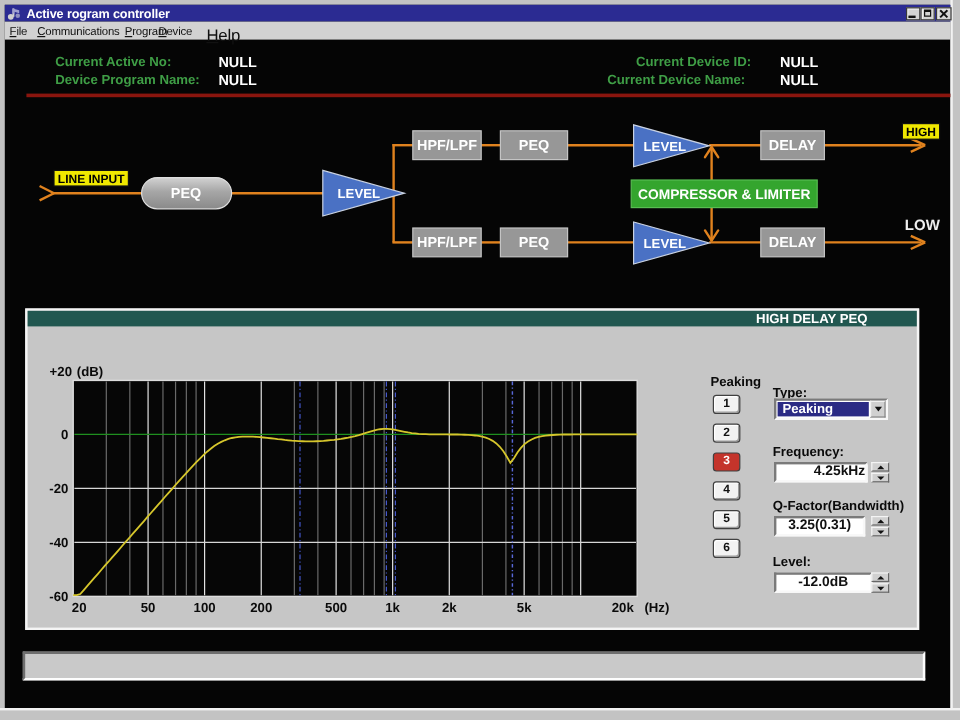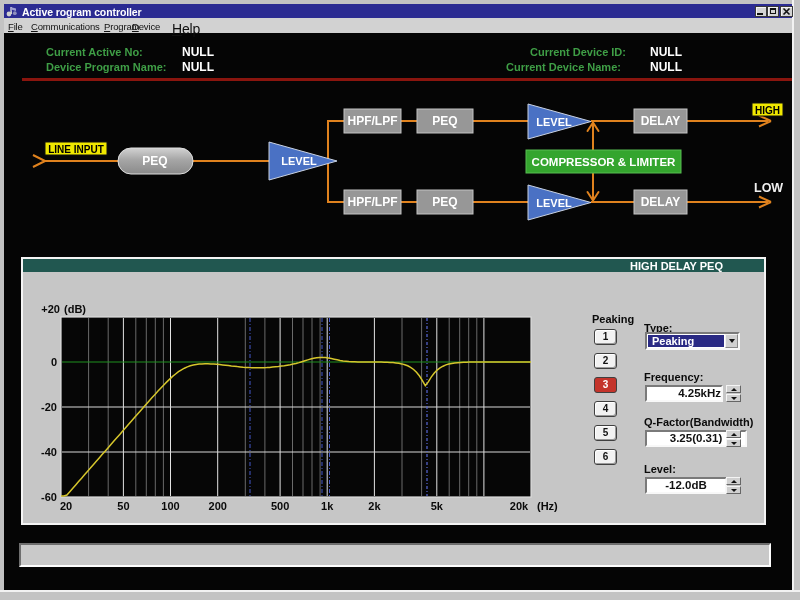--- a/index.html
+++ b/index.html
@@ -202,21 +202,21 @@
 <div class="abs b" style="left:644px;top:371px;font-size:11px;color:#0a0a0a">Frequency:</div>
 <div class="abs b" style="left:645px;top:385px;width:78px;height:17px;background:#fff;border-top:2px solid #7a7a7a;border-left:2px solid #7a7a7a;border-bottom:2px solid #f8f8f8;border-right:2px solid #f8f8f8;box-sizing:border-box;font-size:11.5px;color:#111;text-align:right;line-height:13px">4.25kHz</div>
 <div class="abs" style="left:726px;top:385px;width:15px;height:17px">
   <div style="position:absolute;left:0;top:0;width:15px;height:8px;background:#d0d0d0;border:1px solid #666;border-top-color:#f4f4f4;border-left-color:#f4f4f4;box-sizing:border-box"></div>
   <div style="position:absolute;left:4.5px;top:2.5px;width:0;height:0;border-left:3px solid transparent;border-right:3px solid transparent;border-bottom:3.5px solid #111"></div>
   <div style="position:absolute;left:0;top:9px;width:15px;height:8px;background:#d0d0d0;border:1px solid #666;border-top-color:#f4f4f4;border-left-color:#f4f4f4;box-sizing:border-box"></div>
   <div style="position:absolute;left:4.5px;top:11.5px;width:0;height:0;border-left:3px solid transparent;border-right:3px solid transparent;border-top:3.5px solid #111"></div>
 </div>
 
 <div class="abs b" style="left:644px;top:416px;font-size:11px;color:#0a0a0a">Q-Factor(Bandwidth)</div>
-<div class="abs b" style="left:645px;top:430px;width:102px;height:17px;background:#fff;border-top:2px solid #7a7a7a;border-left:2px solid #7a7a7a;border-bottom:2px solid #f8f8f8;border-right:2px solid #f8f8f8;box-sizing:border-box;font-size:11.5px;color:#111;text-align:center;line-height:13px">3.25(0.31)</div>
+<div class="abs b" style="left:645px;top:430px;width:76px;height:17px;background:#fff;border-top:2px solid #7a7a7a;border-left:2px solid #7a7a7a;border-bottom:2px solid #f8f8f8;border-right:2px solid #f8f8f8;box-sizing:border-box;font-size:11.5px;color:#111;text-align:center;line-height:13px">3.25(0.31)</div>
 <div class="abs" style="left:726px;top:430px;width:15px;height:17px">
   <div style="position:absolute;left:0;top:0;width:15px;height:8px;background:#d0d0d0;border:1px solid #666;border-top-color:#f4f4f4;border-left-color:#f4f4f4;box-sizing:border-box"></div>
   <div style="position:absolute;left:4.5px;top:2.5px;width:0;height:0;border-left:3px solid transparent;border-right:3px solid transparent;border-bottom:3.5px solid #111"></div>
   <div style="position:absolute;left:0;top:9px;width:15px;height:8px;background:#d0d0d0;border:1px solid #666;border-top-color:#f4f4f4;border-left-color:#f4f4f4;box-sizing:border-box"></div>
   <div style="position:absolute;left:4.5px;top:11.5px;width:0;height:0;border-left:3px solid transparent;border-right:3px solid transparent;border-top:3.5px solid #111"></div>
 </div>
 
 <div class="abs b" style="left:644px;top:463px;font-size:11px;color:#0a0a0a">Level:</div>
 <div class="abs b" style="left:645px;top:477px;width:82px;height:17px;background:#fff;border-top:2px solid #7a7a7a;border-left:2px solid #7a7a7a;border-bottom:2px solid #f8f8f8;border-right:2px solid #f8f8f8;box-sizing:border-box;font-size:11.5px;color:#111;text-align:center;line-height:13px">-12.0dB</div>
 <div class="abs" style="left:726px;top:477px;width:15px;height:17px">

